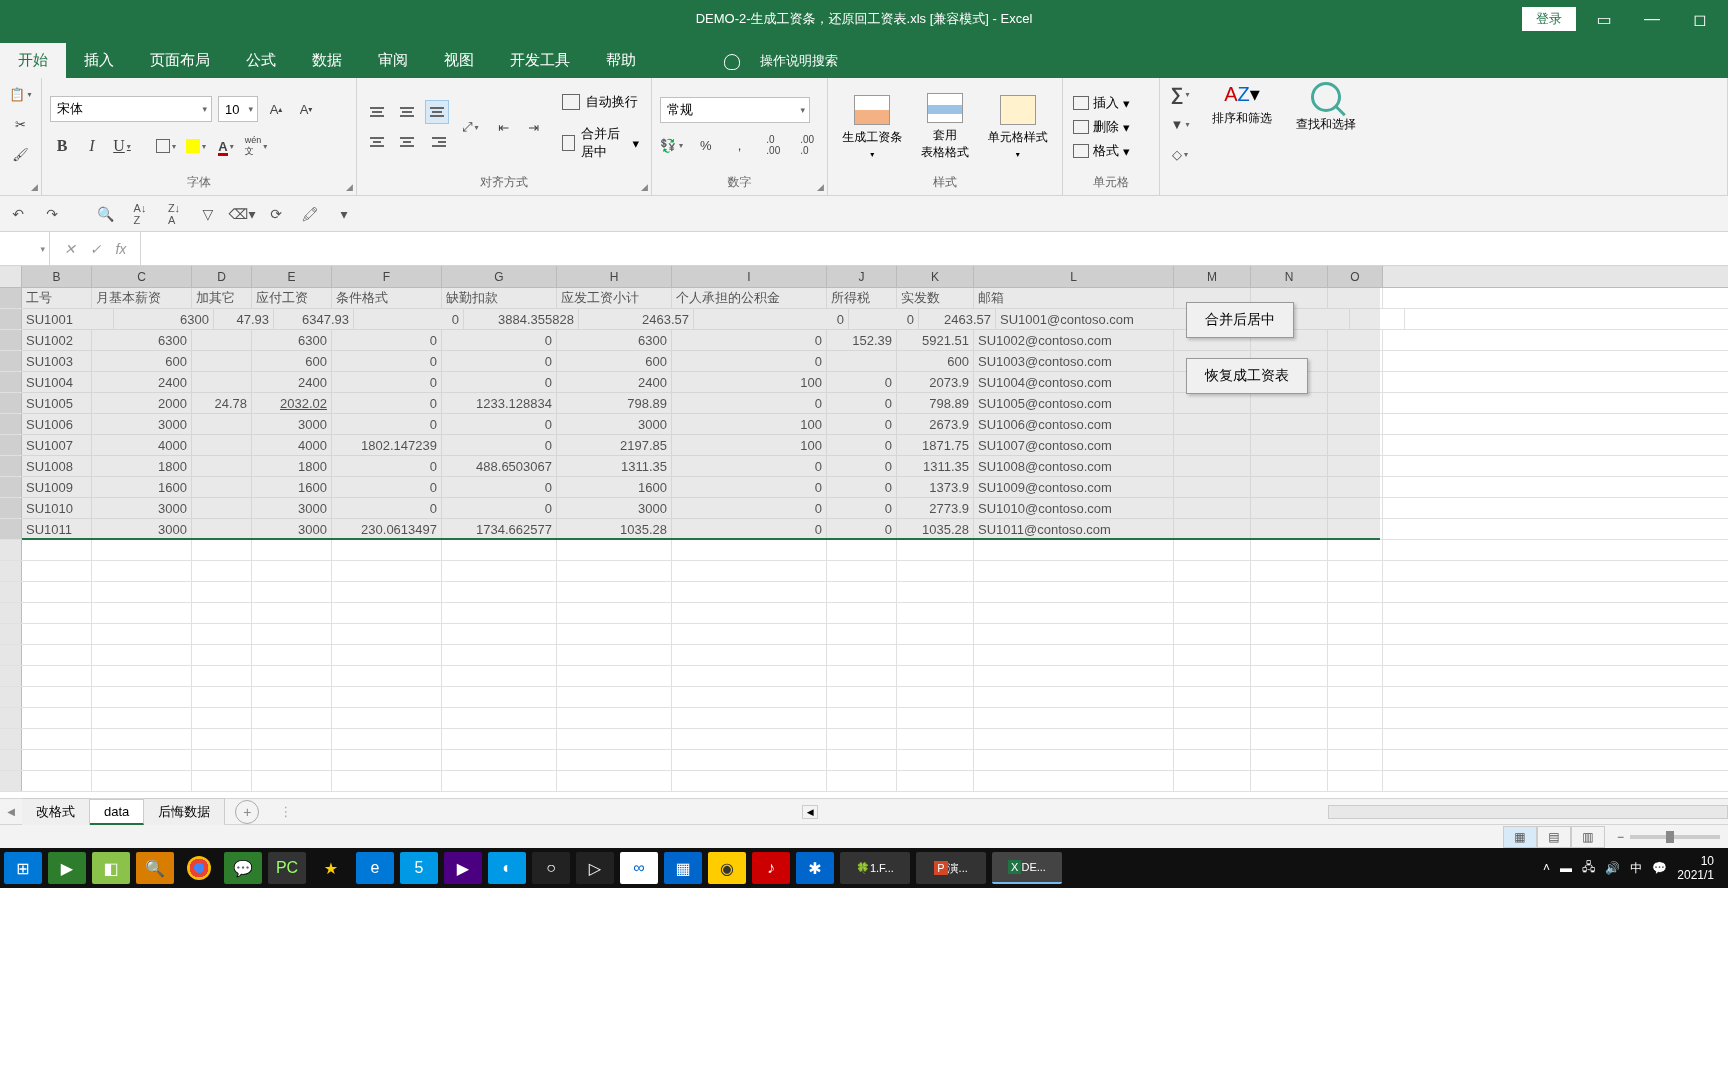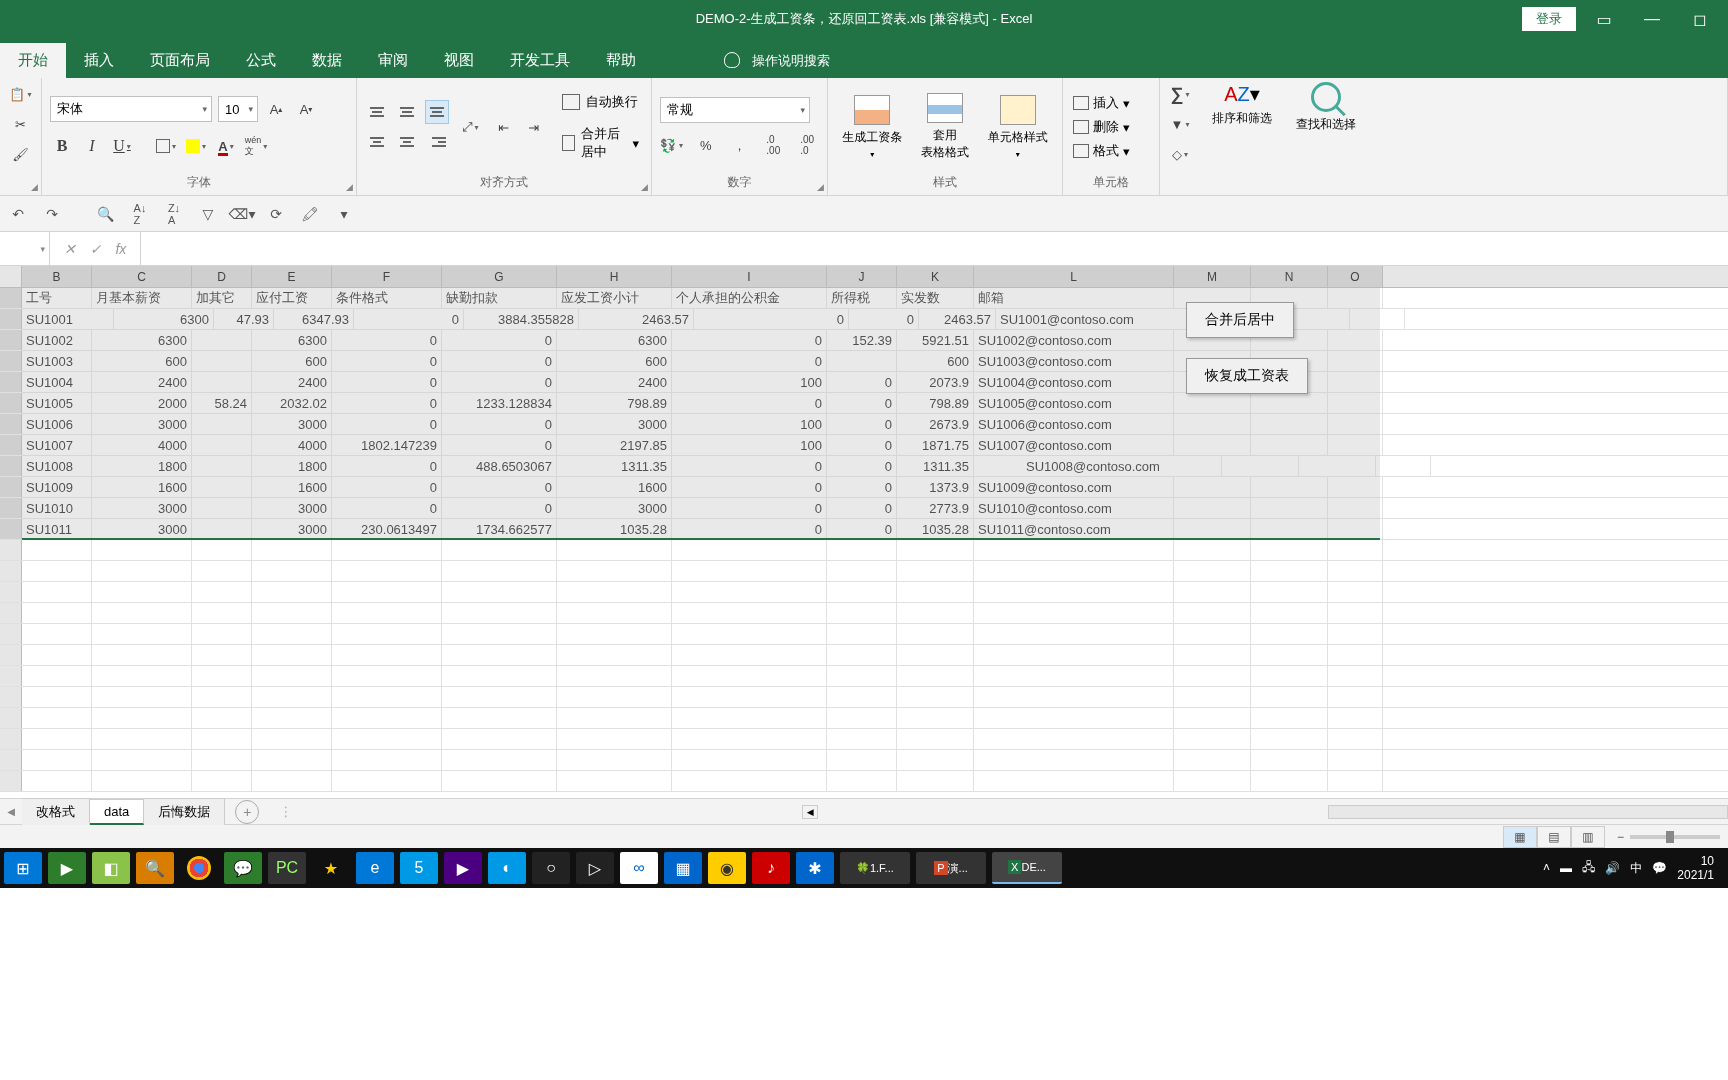--- a/index.html
+++ b/index.html
@@ -9,21 +9,21 @@
 .title-bar { background: #217346; height: 38px; display: flex; align-items: center; justify-content: center; position: relative; }
 .title-text { color: #fff; font-size: 13px; }
 .title-right { position: absolute; right: 8px; display: flex; gap: 8px; align-items: center; }
 .login-btn { background: #fff; color: #217346; padding: 3px 14px; font-size: 13px; cursor: pointer; }
 .win-ctrl { color: #fff; width: 40px; text-align: center; font-size: 16px; cursor: pointer; }
 
 
 .ribbon-tabs { background: #217346; height: 40px; display: flex; align-items: flex-end; padding-left: 0; }
 .tab { color: #fff; padding: 8px 18px; font-size: 15px; cursor: pointer; }
 .tab.active { background: #f3f3f3; color: #217346; }
-.tell-me { display: flex; align-items: flex-start; color: #fff; gap: 12px; margin-left: 70px; padding: 8px 0; }
+.tell-me { display: flex; align-items: flex-end; color: #fff; gap: 20px; margin-left: 70px; padding: 8px 0; }
 .bulb { width: 16px; height: 16px; border: 1.5px solid #fff; border-radius: 50% 50% 40% 40%; }
 
 
 .ribbon { background: #f3f3f3; height: 118px; border-bottom: 1px solid #d4d4d4; display: flex; }
 .rgroup { border-right: 1px solid #d4d4d4; display: flex; flex-direction: column; padding: 4px 8px 2px; position: relative; }
 .rgroup-body { flex: 1; display: flex; align-items: center; gap: 6px; }
 .rgroup-label { font-size: 12px; color: #666; text-align: center; padding: 2px 0; }
 .dialog-launcher { position: absolute; right: 3px; bottom: 3px; font-size: 9px; color: #888; cursor:pointer; }
 
 .clip-grp { width: 42px; }
@@ -489,22 +489,22 @@
         <div class="cell num" style="width: 77px;">2073.9</div>
         <div class="cell" style="width: 200px;">SU1004@contoso.com</div>
         <div class="cell" style="width: 77px;"></div>
         <div class="cell" style="width: 77px;"></div>
         <div class="cell" style="width: 55px;"></div>
       </div>
       <div class="grid-row">
         <div class="row-h sel"></div>
         <div class="cell" style="width: 70px;">SU1005</div>
         <div class="cell num" style="width: 100px;">2000</div>
-        <div class="cell num" style="width: 60px;">58.24</div>
-        <div class="cell num" style="width: 80px;">2032.02</div>
+        <div class="cell num" style="width: 60px;">24.78</div>
+        <div class="cell num" style="width: 80px; text-decoration: underline;">2032.02</div>
         <div class="cell num" style="width: 110px;">0</div>
         <div class="cell num" style="width: 115px;">1233.128834</div>
         <div class="cell num" style="width: 115px;">798.89</div>
         <div class="cell num" style="width: 155px;">0</div>
         <div class="cell num" style="width: 70px;">0</div>
         <div class="cell num" style="width: 77px;">798.89</div>
         <div class="cell" style="width: 200px;">SU1005@contoso.com</div>
         <div class="cell" style="width: 77px;"></div>
         <div class="cell" style="width: 77px;"></div>
         <div class="cell" style="width: 55px;"></div>
@@ -548,21 +548,21 @@
         <div class="cell" style="width: 70px;">SU1008</div>
         <div class="cell num" style="width: 100px;">1800</div>
         <div class="cell num" style="width: 60px;"></div>
         <div class="cell num" style="width: 80px;">1800</div>
         <div class="cell num" style="width: 110px;">0</div>
         <div class="cell num" style="width: 115px;">488.6503067</div>
         <div class="cell num" style="width: 115px;">1311.35</div>
         <div class="cell num" style="width: 155px;">0</div>
         <div class="cell num" style="width: 70px;">0</div>
         <div class="cell num" style="width: 77px;">1311.35</div>
-        <div class="cell" style="width: 200px; margin-left: 48px;">SU1008@contoso.com</div>
+        <div class="cell" style="width: 200px;">SU1008@contoso.com</div>
         <div class="cell" style="width: 77px;"></div>
         <div class="cell" style="width: 77px;"></div>
         <div class="cell" style="width: 55px;"></div>
       </div>
       <div class="grid-row">
         <div class="row-h sel"></div>
         <div class="cell" style="width: 70px;">SU1009</div>
         <div class="cell num" style="width: 100px;">1600</div>
         <div class="cell num" style="width: 60px;"></div>
         <div class="cell num" style="width: 80px;">1600</div>

